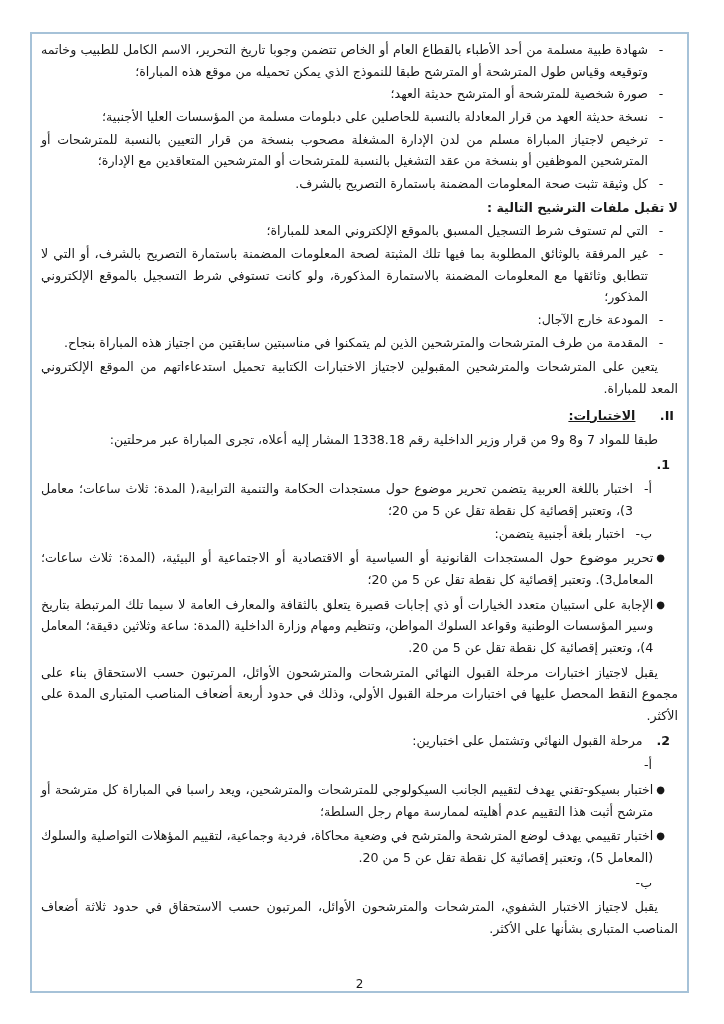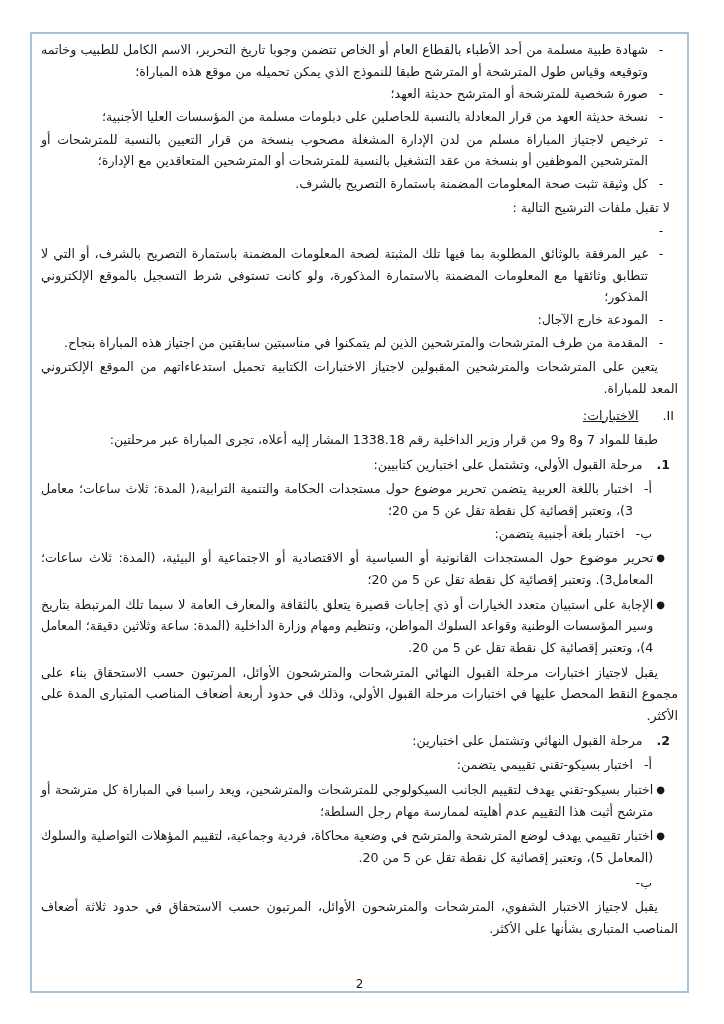--- a/index.html
+++ b/index.html
@@ -22,25 +22,25 @@
   .content{
     direction:rtl;
     text-align:justify;
     font-size:12.6px;
     line-height:1.72;
   }
   
   .li{display:flex;gap:9px;padding-right:13px;margin:1px 0;}
   .li .mk{flex:0 0 auto;min-width:8px;text-align:center;}
   
-  .bold-line{font-weight:normal;margin:2px 8px;}
+  .bold-line{font-weight:bold;margin:2px 0;}
   
   .para{text-indent:20px;margin:3px 0;}
   
-  .heading{font-weight:normal;margin:5px 4px 2px 0;}
+  .heading{font-weight:bold;margin:5px 4px 2px 0;}
   .heading .numeral{display:inline-block;margin-left:20px;}
   .heading .title{text-decoration:underline;}
   
   .stage{display:flex;gap:14px;padding-right:8px;margin:3px 0;}
   .stage .mk{flex:0 0 auto;font-weight:bold;}
   
   .letter{display:flex;gap:11px;padding-right:26px;margin:1px 0;}
   .letter .mk{flex:0 0 auto;}
   
   .dot{display:flex;gap:3px;padding-right:13px;margin:3px 0;}
@@ -77,20 +77,21 @@
       </div>
       <div class="li">
         <span class="mk">-</span>
         <span>كل وثيقة تثبت صحة المعلومات المضمنة باستمارة التصريح بالشرف.</span>
       </div>
 
       <div class="bold-line">لا تقبل ملفات الترشيح التالية :</div>
 
       <div class="li">
         <span class="mk">-</span>
+        <span>التي لم تستوف شرط التسجيل المسبق بالموقع الإلكتروني المعد للمباراة؛</span>
       </div>
       <div class="li">
         <span class="mk">-</span>
         <span>غير المرفقة بالوثائق المطلوبة بما فيها تلك المثبتة لصحة المعلومات المضمنة باستمارة التصريح بالشرف، أو التي لا تتطابق وثائقها مع المعلومات المضمنة بالاستمارة المذكورة، ولو كانت تستوفي شرط التسجيل بالموقع الإلكتروني المذكور؛</span>
       </div>
       <div class="li">
         <span class="mk">-</span>
         <span>المودعة خارج الآجال:</span>
       </div>
       <div class="li">
@@ -102,21 +103,20 @@
 
       <div class="heading">
         <span class="numeral">II.</span>
         <span class="title">الاختبارات:</span>
       </div>
 
       <div class="para">طبقا للمواد 7 و8 و9 من قرار وزير الداخلية رقم 1338.18 المشار إليه أعلاه، تجرى المباراة عبر مرحلتين:</div>
 
       <div class="stage">
         <span class="mk">1.</span>
-        <span>مرحلة القبول الأولي، وتشتمل على اختبارين كتابيين:</span>
       </div>
       <div class="letter">
         <span class="mk">أ-</span>
         <span>اختبار باللغة العربية يتضمن تحرير موضوع حول مستجدات الحكامة والتنمية الترابية،( المدة: ثلاث ساعات؛ معامل 3)، وتعتبر إقصائية كل نقطة تقل عن 5 من 20؛</span>
       </div>
       <div class="letter">
         <span class="mk">ب-</span>
         <span>اختبار بلغة أجنبية يتضمن:</span>
       </div>
       <div class="dot">
@@ -129,21 +129,20 @@
       </div>
 
       <div class="para">يقبل لاجتياز اختبارات مرحلة القبول النهائي المترشحات والمترشحون الأوائل، المرتبون حسب الاستحقاق بناء على مجموع النقط المحصل عليها في اختبارات مرحلة القبول الأولي، وذلك في حدود أربعة أضعاف المناصب المتبارى المدة على الأكثر.</div>
 
       <div class="stage">
         <span class="mk">2.</span>
         <span>مرحلة القبول النهائي وتشتمل على اختبارين:</span>
       </div>
       <div class="letter">
         <span class="mk">أ-</span>
-        <span>اختبار بسيكو-تقني تقييمي يتضمن:</span>
       </div>
       <div class="dot">
         <span class="mk">●</span>
         <span>اختبار بسيكو-تقني يهدف لتقييم الجانب السيكولوجي للمترشحات والمترشحين، ويعد راسبا في المباراة كل مترشحة أو مترشح أثبت هذا التقييم عدم أهليته لممارسة مهام رجل السلطة؛</span>
       </div>
       <div class="dot">
         <span class="mk">●</span>
         <span>اختبار تقييمي يهدف لوضع المترشحة والمترشح في وضعية محاكاة، فردية وجماعية، لتقييم المؤهلات التواصلية والسلوك (المعامل 5)، وتعتبر إقصائية كل نقطة تقل عن 5 من 20.</span>
       </div>
       <div class="letter">

